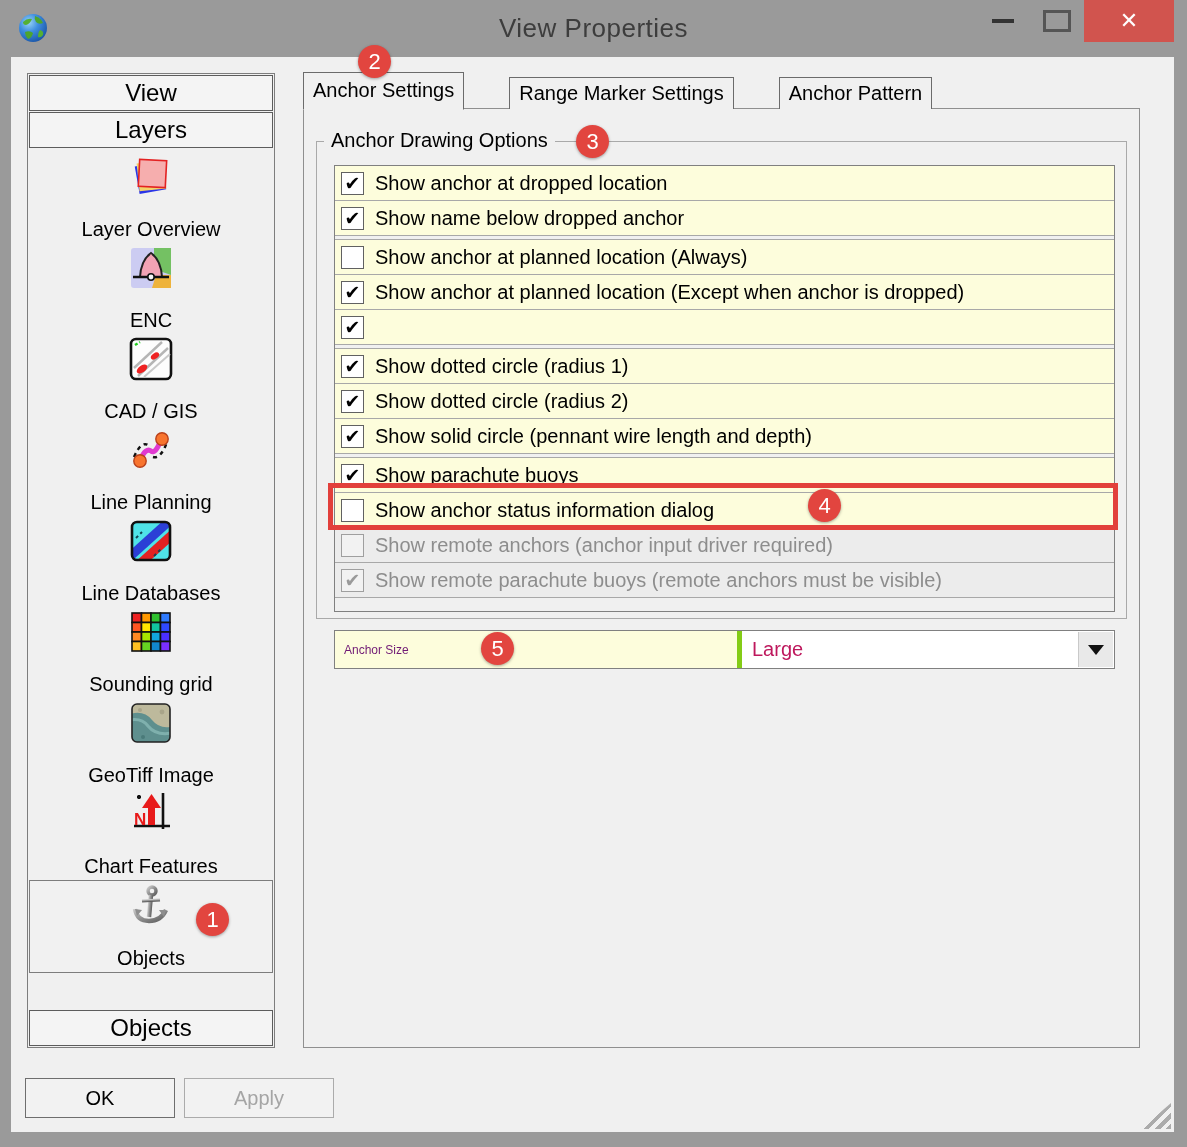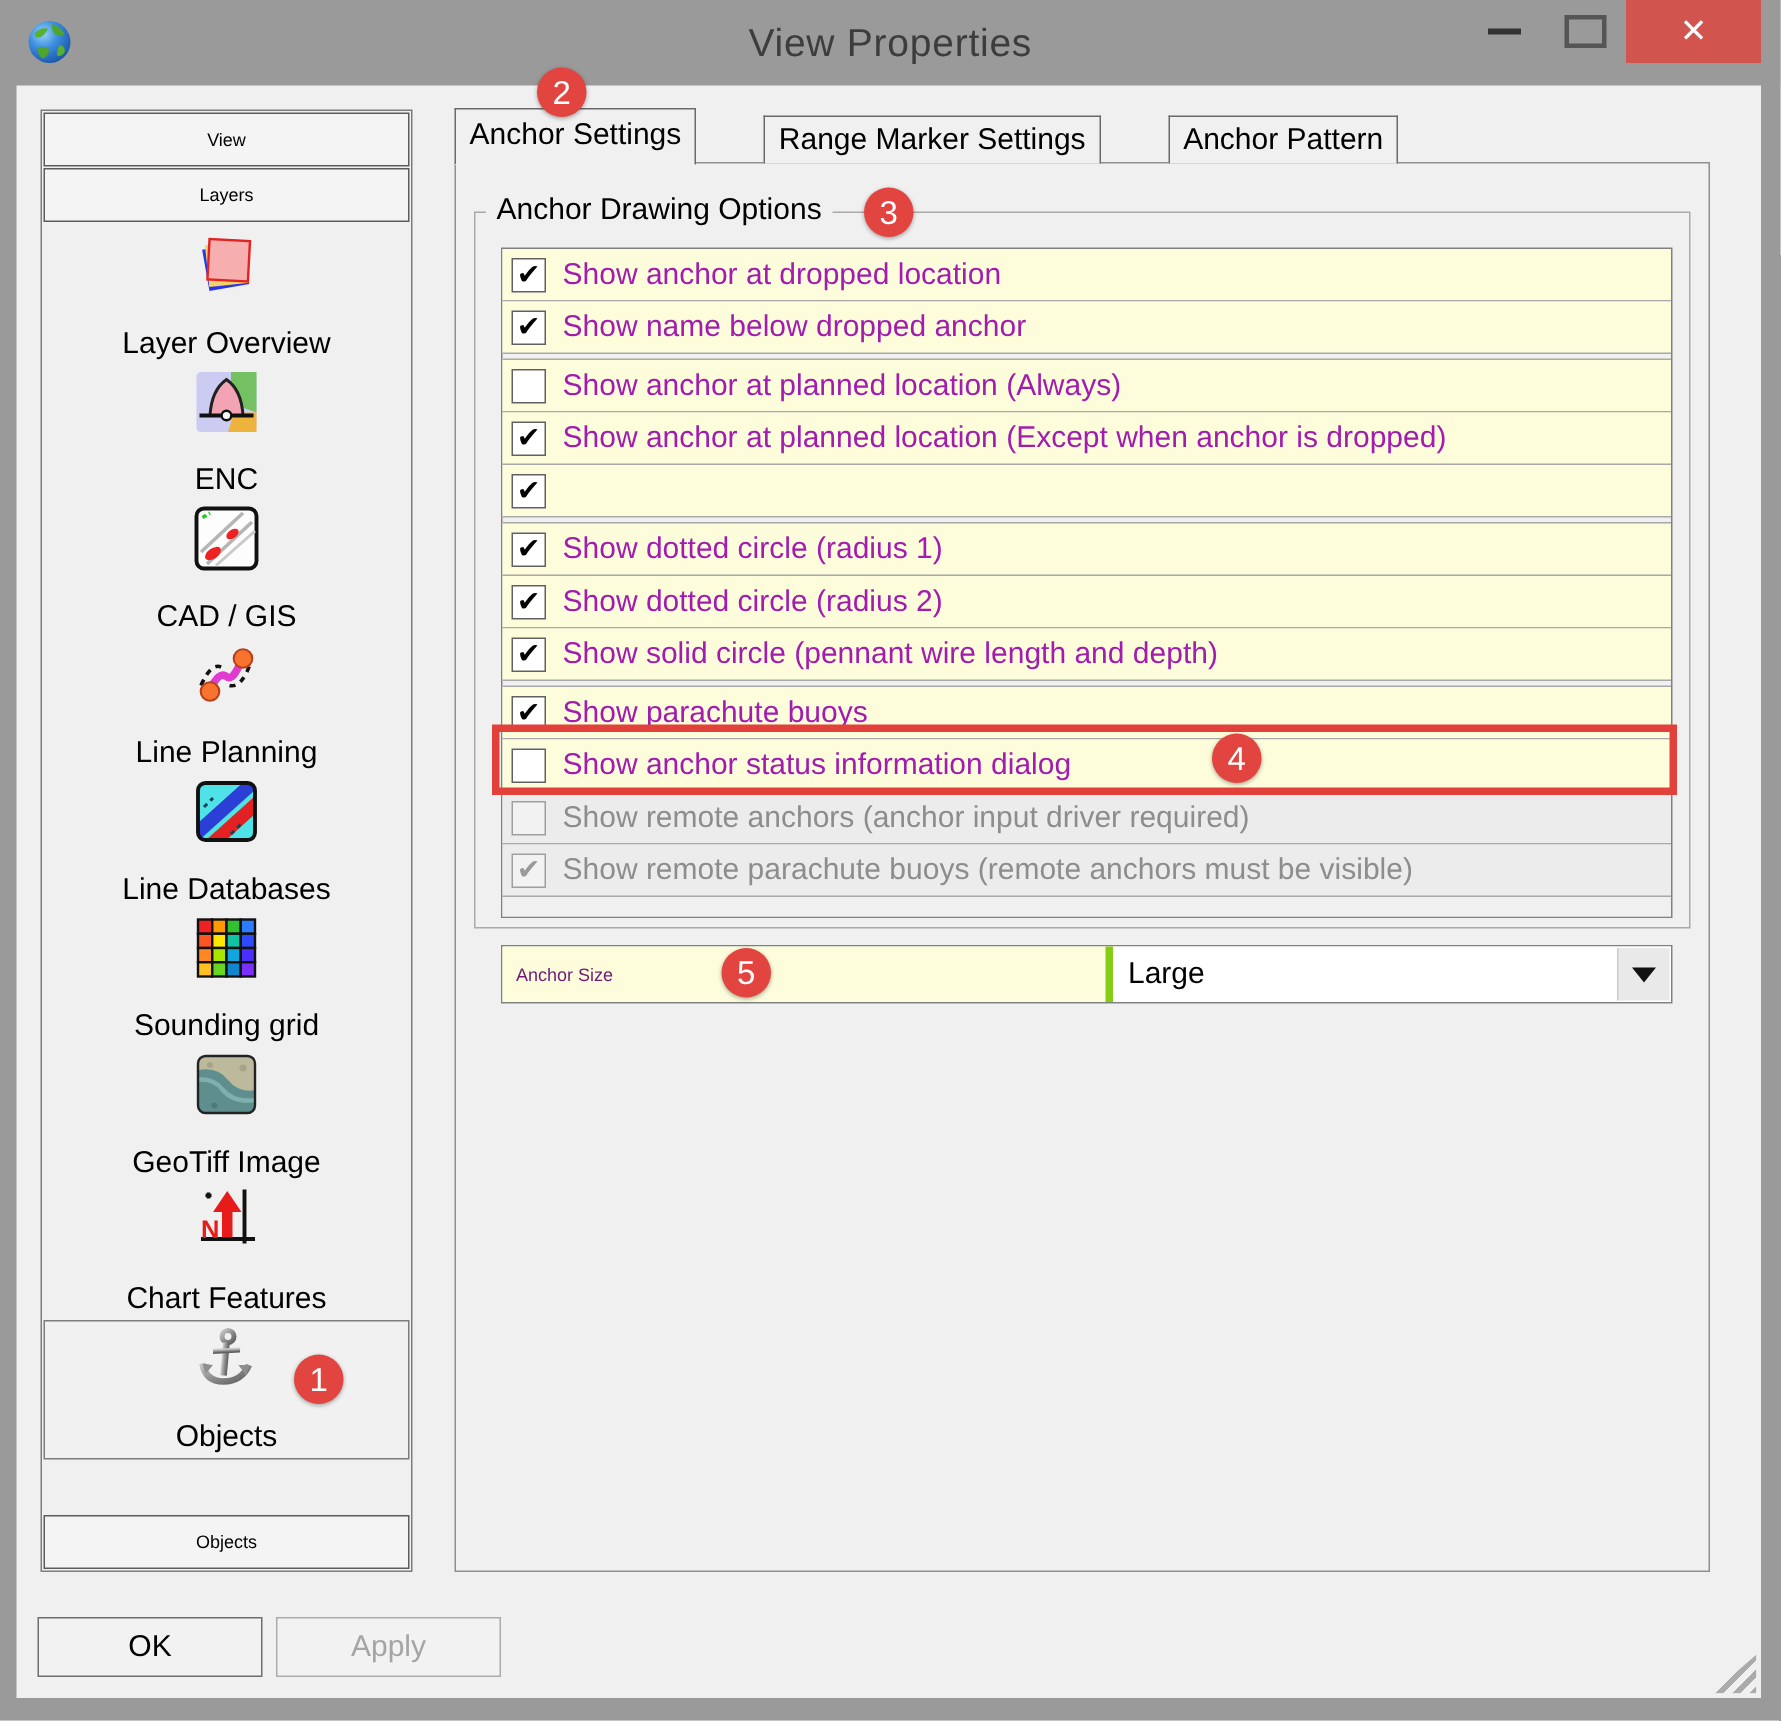--- a/index.html
+++ b/index.html
@@ -21,21 +21,21 @@
   .win-btn{width:54px;height:42px;display:flex;align-items:center;justify-content:center;cursor:default;}
   .win-btn .minbar{width:22px;height:4px;background:#333;}
   .win-btn .maxbox{width:22px;height:16px;border:3px solid #555;background:transparent;}
   .win-btn.close{width:90px;background:#d1544e;color:#fff;font-size:22px;font-weight:bold;}
   
   .content{position:absolute;left:11px;top:57px;right:13px;bottom:15px;background:#f0f0f0;}
   
   .sidebar{position:absolute;left:16px;top:16px;width:248px;height:975px;border:1px solid #7d7d7d;background:#f0f0f0;box-sizing:border-box;}
   .side-btn{
     height:36px;margin:1px;border:1px solid #5c5c5c;background:#f4f4f4;
-    display:flex;align-items:center;justify-content:center;font-size:12px;color:#000;box-sizing:border-box;
+    display:flex;align-items:center;justify-content:center;font-size:24px;color:#000;box-sizing:border-box;
   }
   .side-items{position:absolute;left:0;top:78px;right:0;}
   .side-item{height:91px;display:flex;flex-direction:column;align-items:center;justify-content:center;gap:18px;}
   .side-item .lbl{font-size:20px;color:#000;}
   .side-item.selected{height:93px;border:1px solid #7d7d7d;margin:0 1px;background:#f1f1f1;box-sizing:border-box;}
   .side-objects{position:absolute;left:0;right:0;bottom:0;margin:1px;}
   .icon44{width:46px;height:46px;display:block;}
   
   .tabpage{position:absolute;left:292px;top:51px;width:837px;height:940px;border:1px solid #8f8f8f;background:#f0f0f0;box-sizing:border-box;}
   .tabs{position:absolute;left:-1px;top:-33px;height:33px;display:flex;align-items:flex-end;gap:44px;}
@@ -55,33 +55,33 @@
   .optrow{
     height:34px;background:#fdfddc;display:flex;align-items:center;
     border-bottom:1px solid #a8a8a8;padding-left:6px;
   }
   .optrow.gap{margin-top:3px;border-top:1px solid #a8a8a8;}
   .optrow .cb{
     width:21px;height:21px;background:#fff;border:1px solid #616161;
     display:flex;align-items:center;justify-content:center;
     font-size:19px;font-weight:bold;color:#000;line-height:21px;flex:0 0 auto;
   }
-  .optrow .txt{font-size:20px;color:#a21caf;margin-left:11px;white-space:nowrap;}
+  .optrow .txt{font-size:20px;color:#000000;margin-left:11px;white-space:nowrap;}
   .optrow.disabled{background:#ececec;}
   .optrow.disabled .txt{color:#8d8d8d;}
   .optrow.disabled .cb{background:#f2f2f2;border-color:#9f9f9f;color:#9a9a9a;}
   .optfiller{height:13px;background:#f0f0f0;}
   
   .sizebar{position:absolute;left:30px;top:521px;width:779px;height:37px;border:1px solid #808080;display:flex;box-sizing:content-box;background:#fff;}
   .sizebar .size-label{
     width:407px;background:#fdfddc;border-right:5px solid #84cc16;
     display:flex;align-items:center;padding-left:9px;font-size:12px;color:#701a75;box-sizing:border-box;
   }
   .sizebar .dropdown{flex:1;display:flex;align-items:center;background:#fff;position:relative;}
-  .sizebar .dropdown .val{font-size:20px;color:#000000;margin-left:10px;}
+  .sizebar .dropdown .val{font-size:20px;color:#be185d;margin-left:10px;}
   .sizebar .dropdown .arrowbtn{
     position:absolute;right:1px;top:1px;bottom:1px;width:34px;background:#e9e9e9;
     display:flex;align-items:center;justify-content:center;border-left:1px solid #c9c9c9;
   }
   .arrow-down{width:0;height:0;border-left:8px solid transparent;border-right:8px solid transparent;border-top:10px solid #111;}
   
   .btn{
     position:absolute;height:40px;border:1px solid #6e6e6e;background:#f2f2f2;
     font-size:20px;color:#000;font-family:inherit;display:flex;align-items:center;justify-content:center;box-sizing:border-box;
   }

